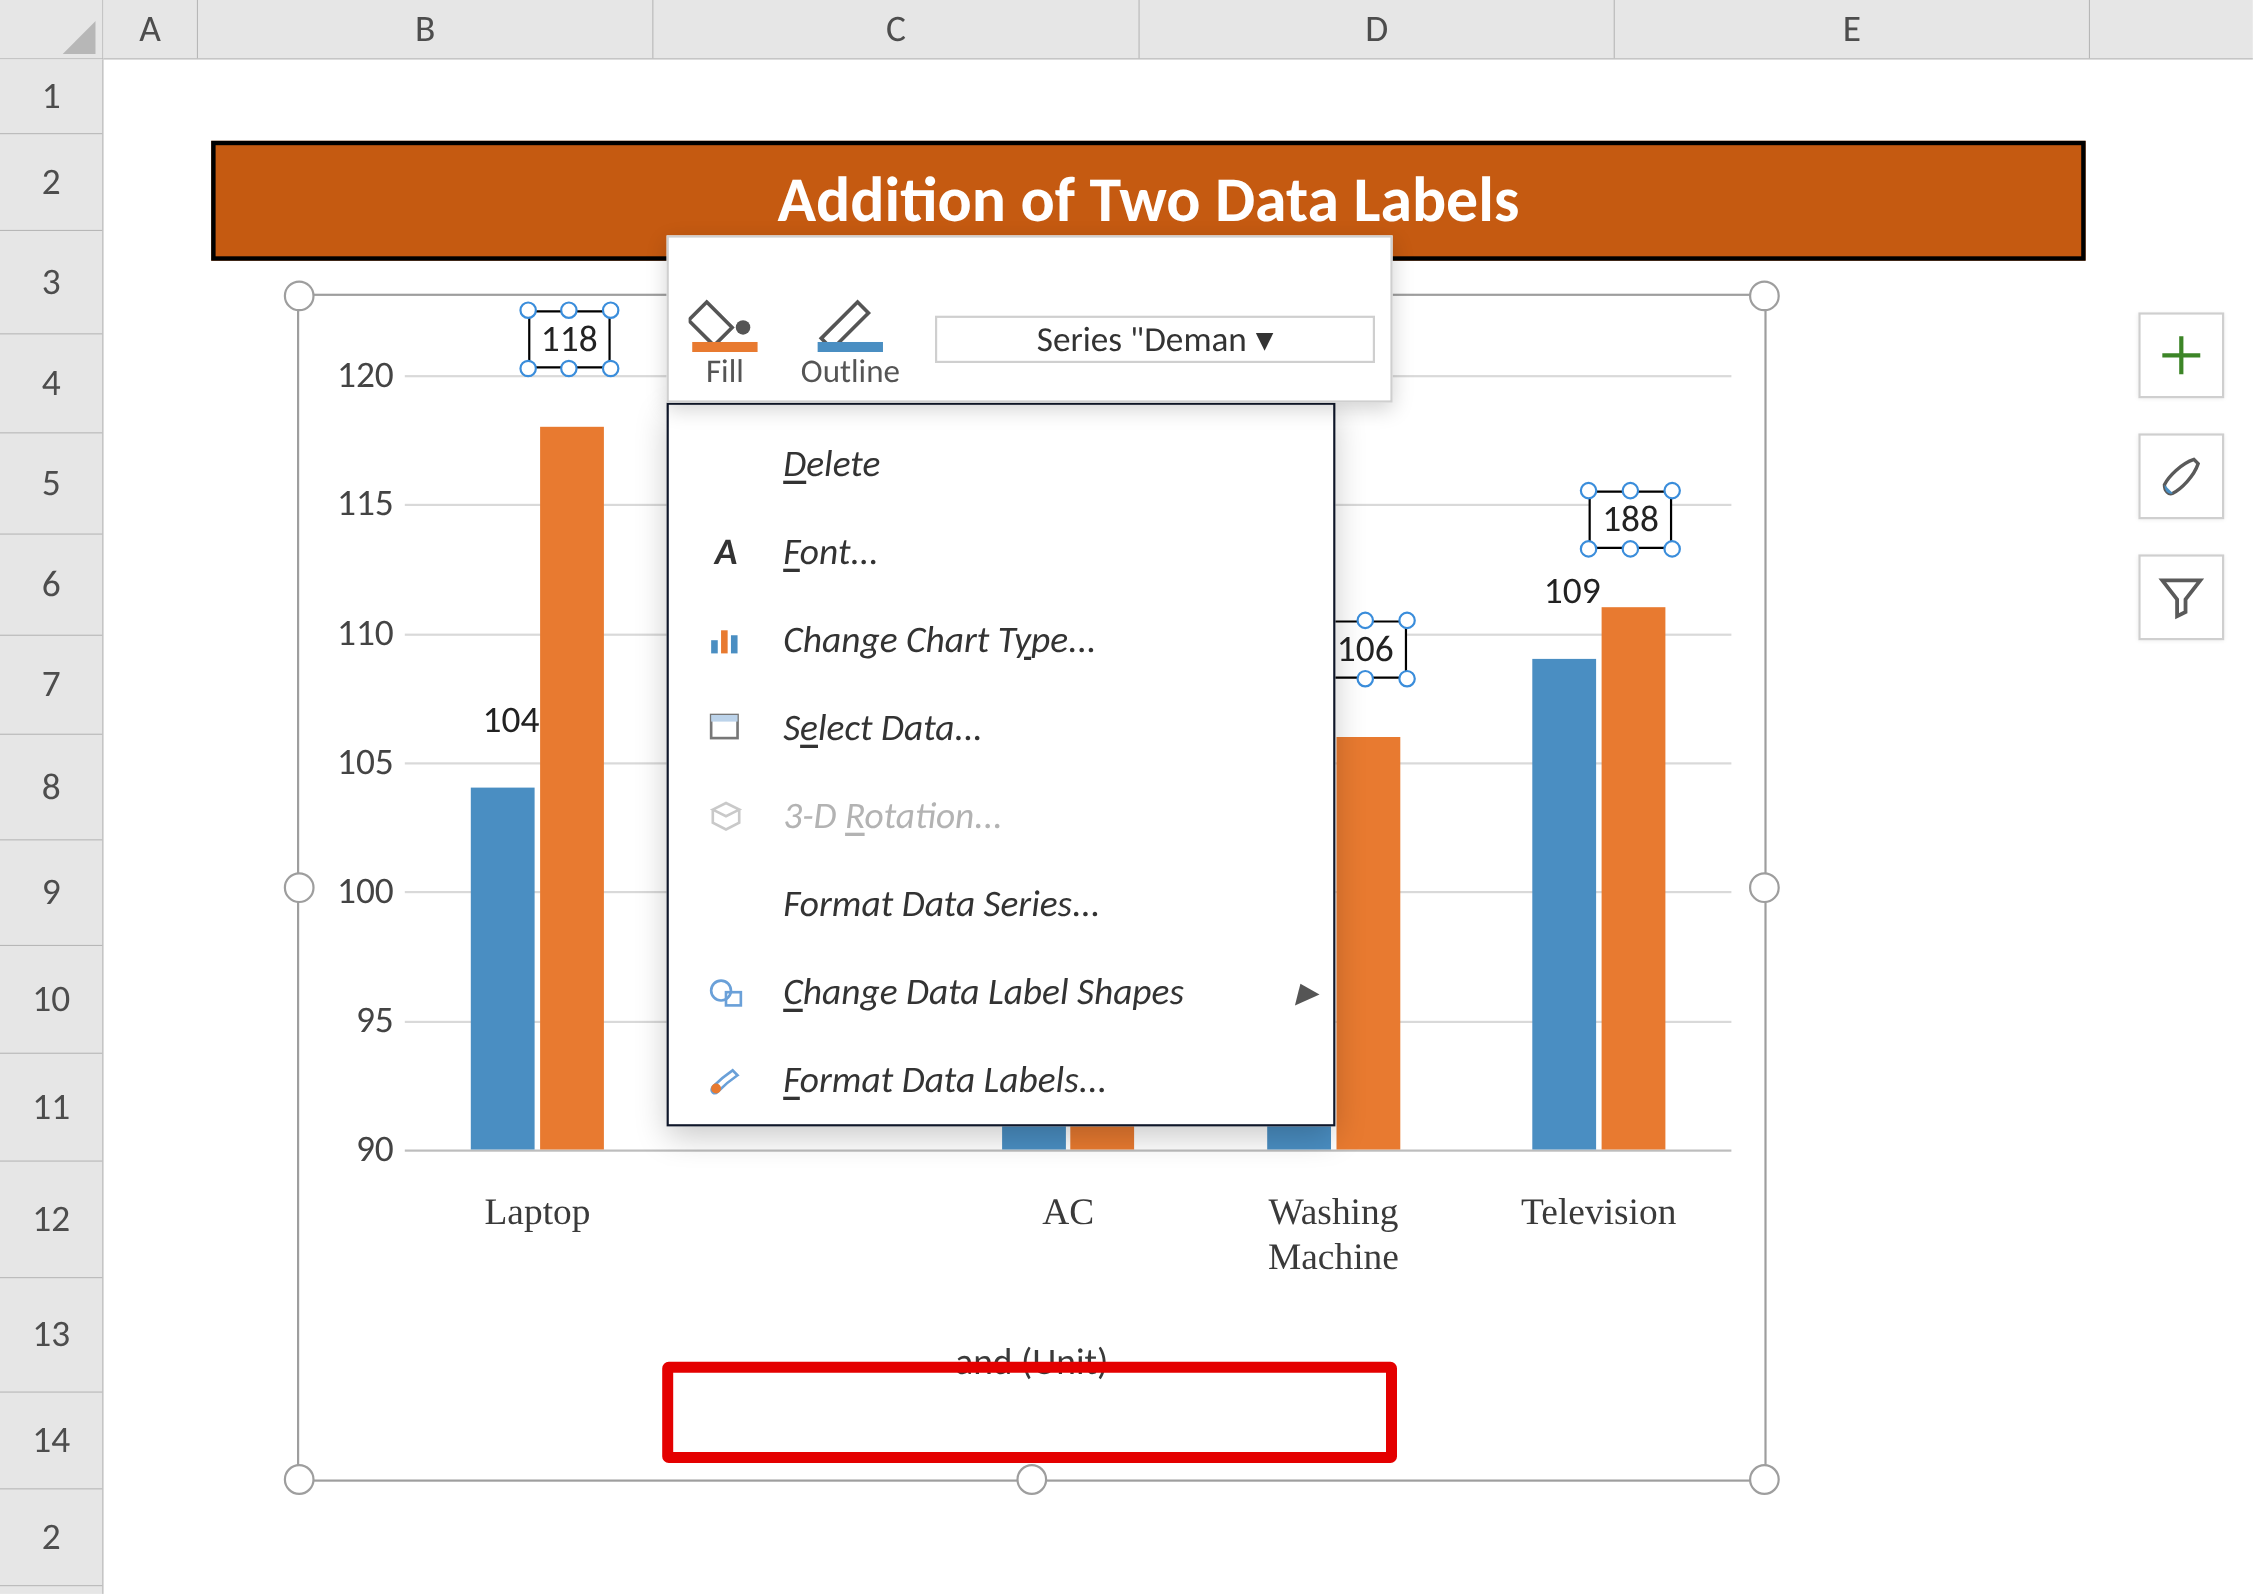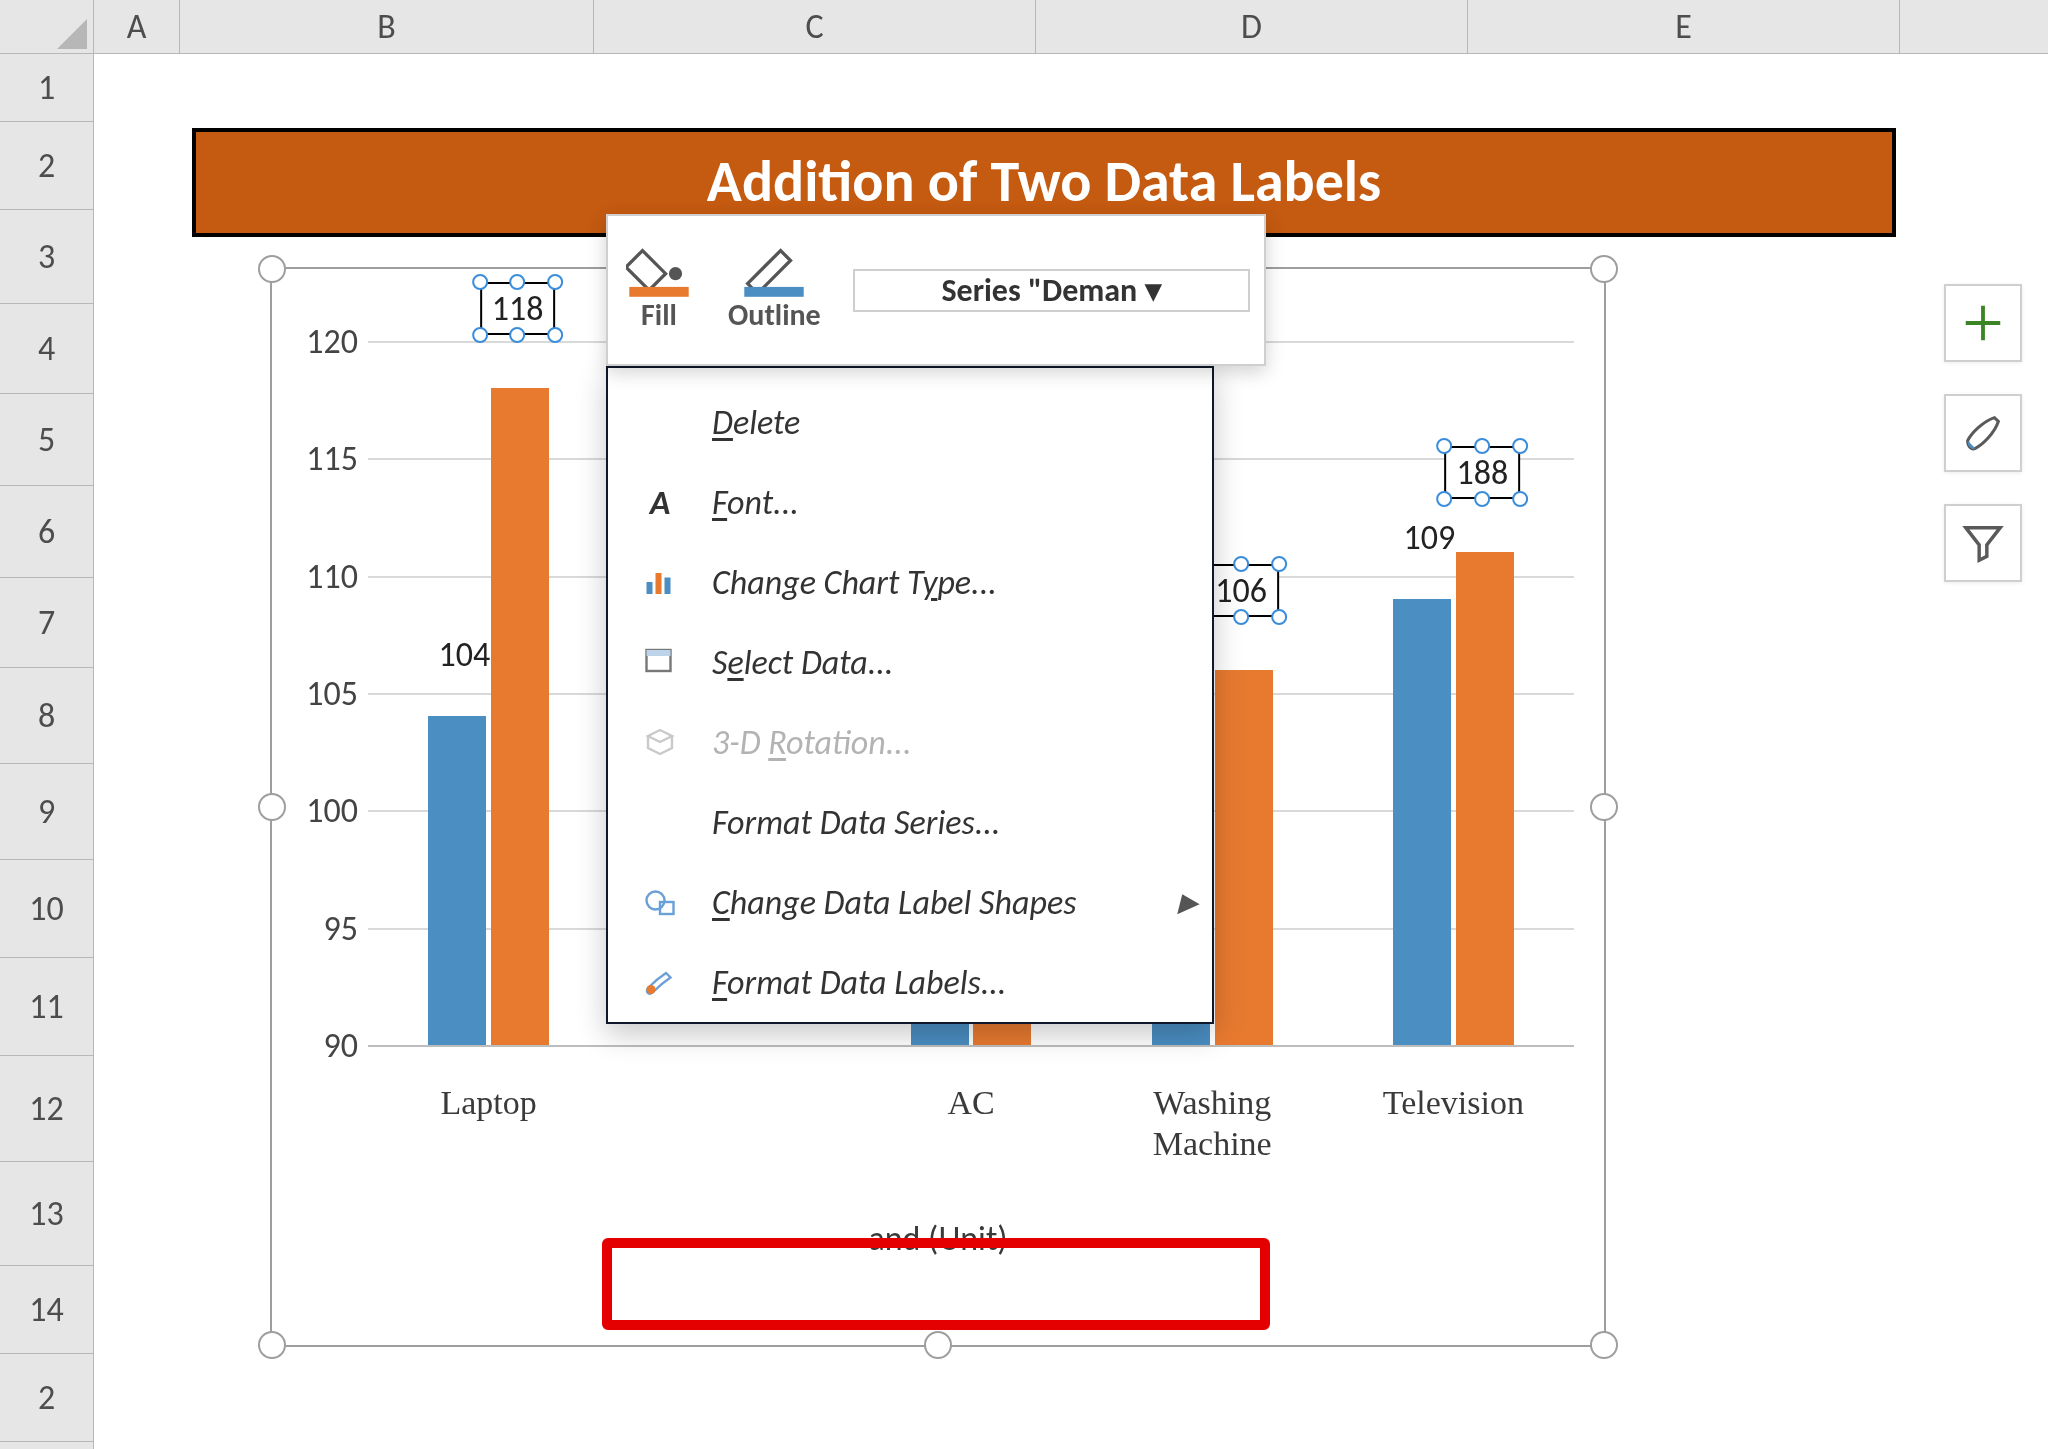--- a/index.html
+++ b/index.html
@@ -111,21 +111,21 @@
   }
   .sel-node {
     position: absolute; width: 16px; height: 16px; border: 2px solid #3a8ddb;
     background: #fff; border-radius: 50%;
   }
 
   
   .mini-toolbar {
     position: absolute; left: 512px; top: 160px; width: 660px; height: 152px;
     background: #fff; border: 2px solid #cfcfcf; box-shadow: 0 6px 18px rgba(0,0,0,0.18);
-    display: flex; align-items: center; z-index: 50; font-weight: bold;
+    display: flex; align-items: flex-end; z-index: 50;
   }
   .mt-btn { display:flex; flex-direction:column; align-items:center; justify-content:center; font-size: 30px; color: #555; padding: 6px 18px 8px; }
   .mt-btn .ico { width: 66px; height: 50px; display:flex; align-items:center; justify-content:center; }
   .mt-series {
     flex:1; display:flex; align-items:center; justify-content:center; border: 2px solid #cfcfcf; margin: 34px 14px; font-size: 32px; color: #333; padding: 0 12px;
   }
   .context-menu {
     position: absolute; left: 512px; top: 312px; width: 608px;
     background: #fff; border: 2px solid #0f172a; box-shadow: 0 10px 28px rgba(0,0,0,0.22);
     padding-top: 14px; z-index: 49; font-style: italic;

